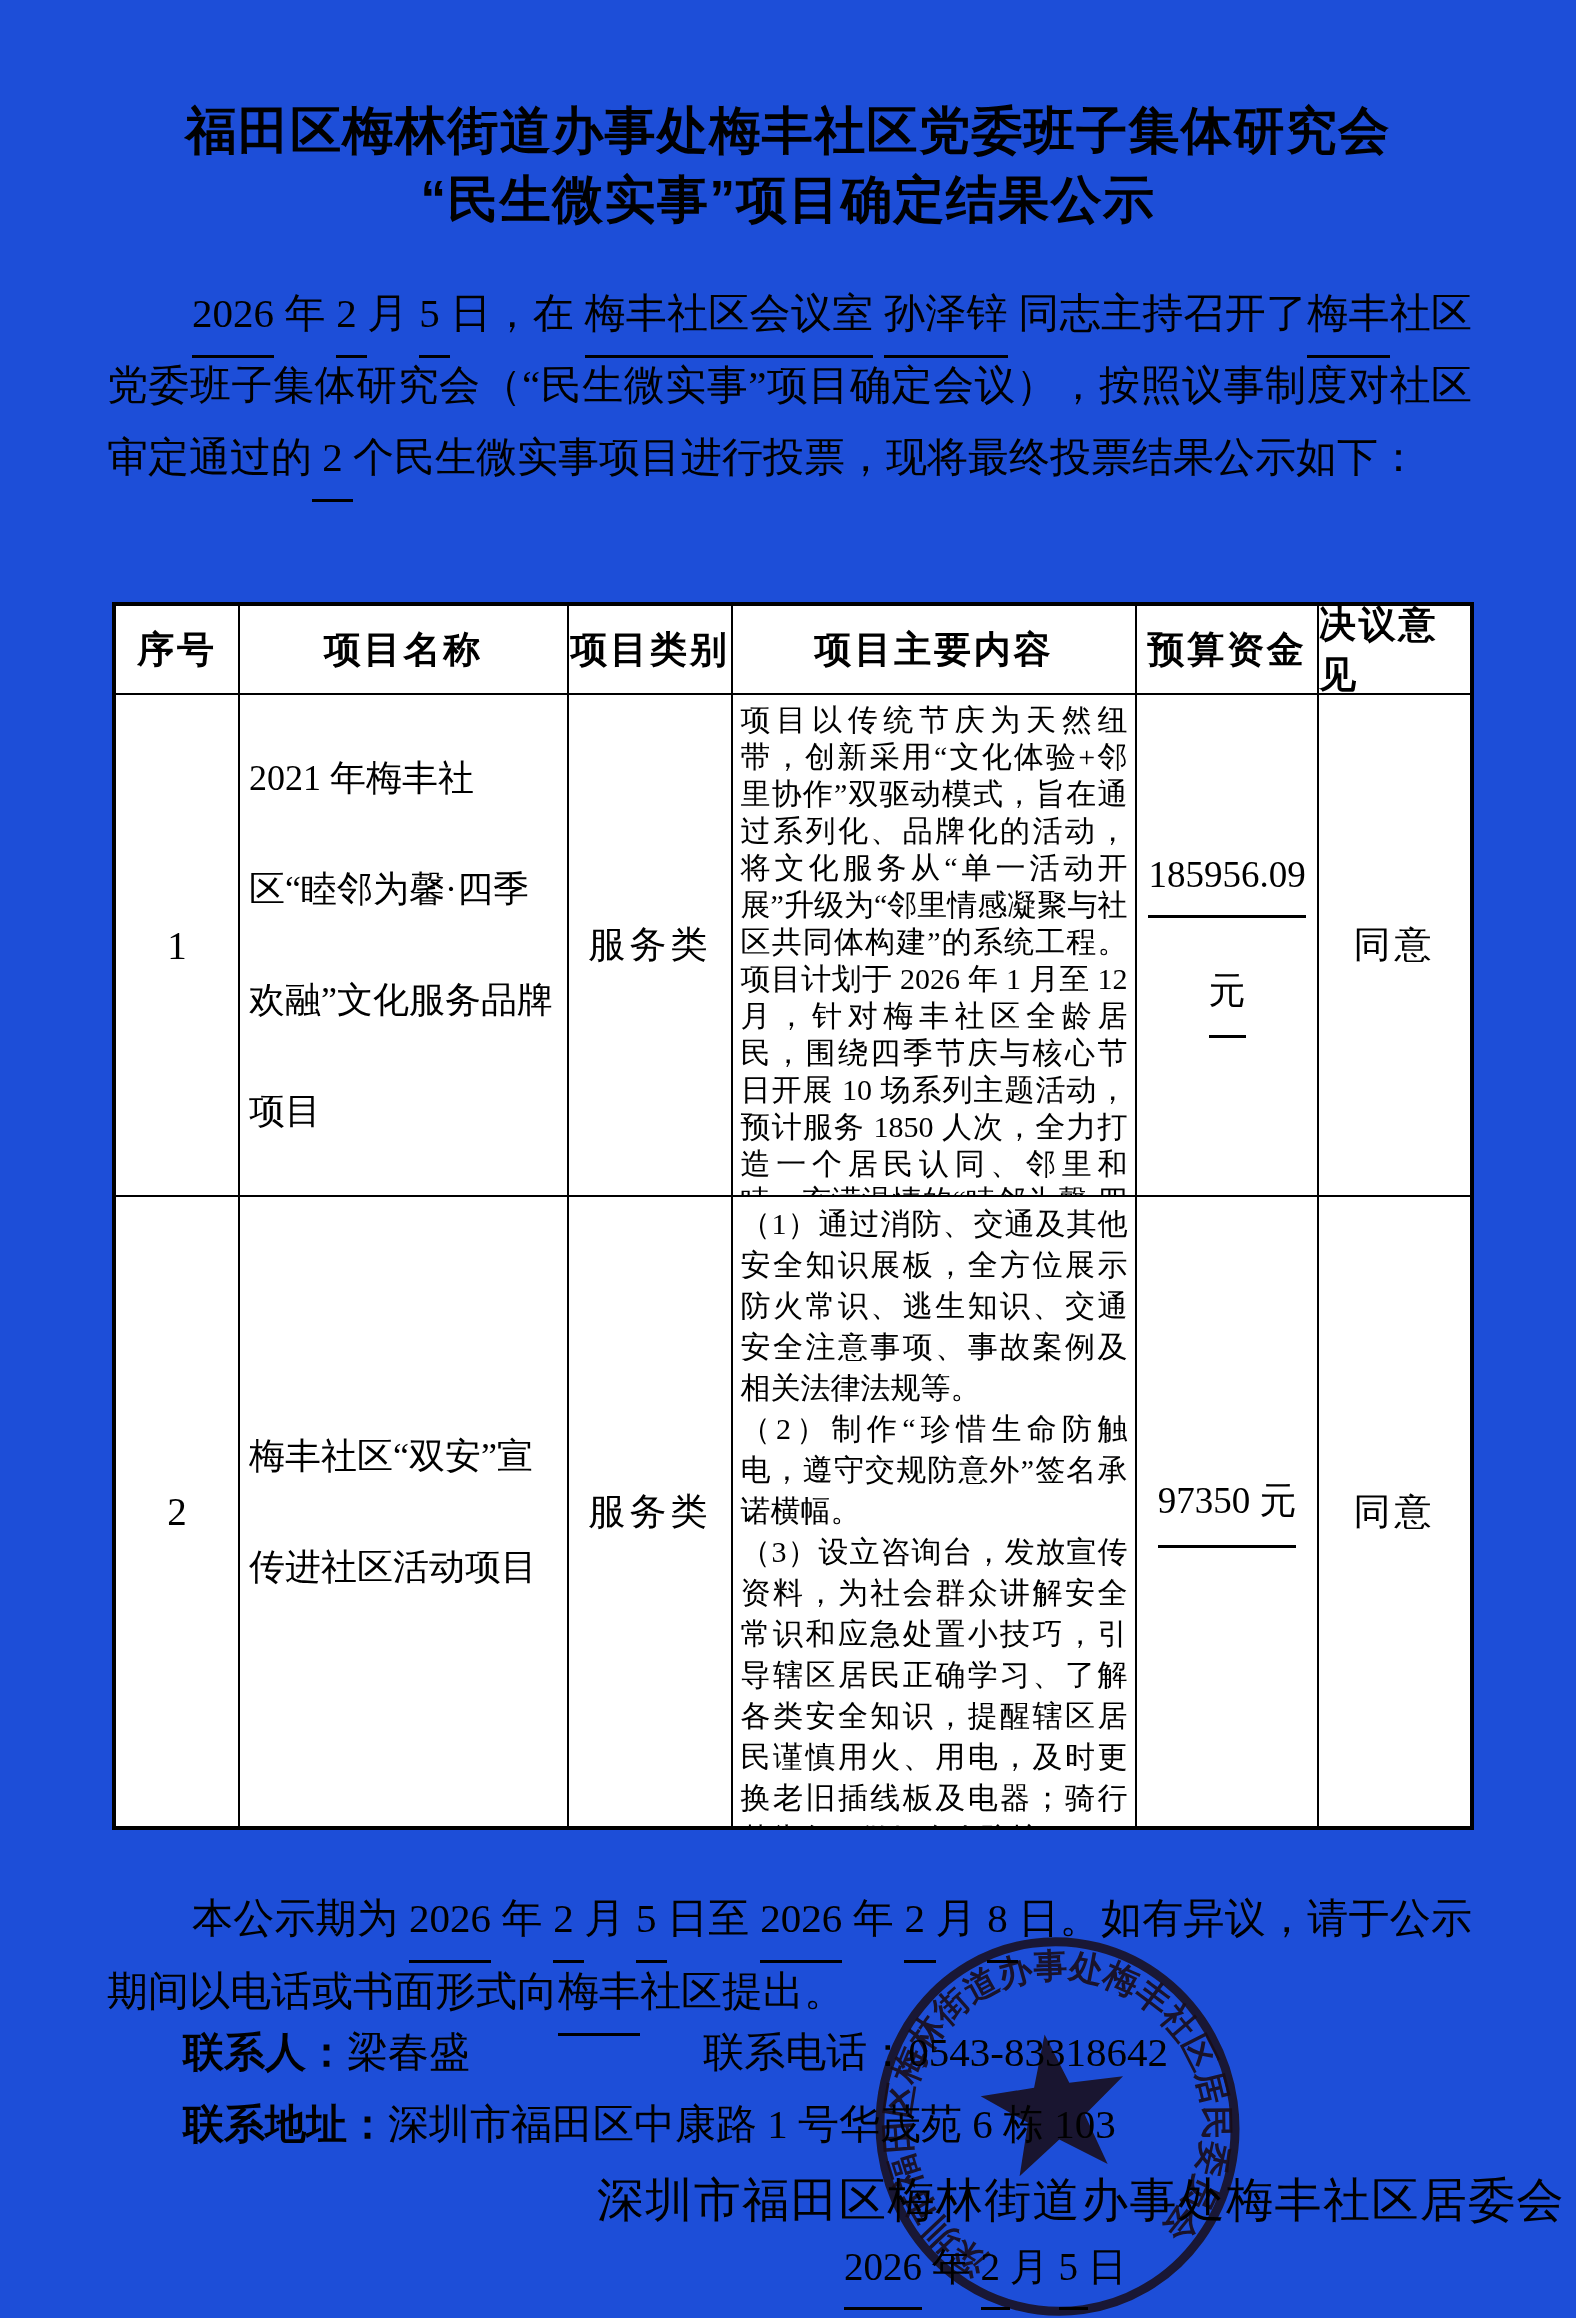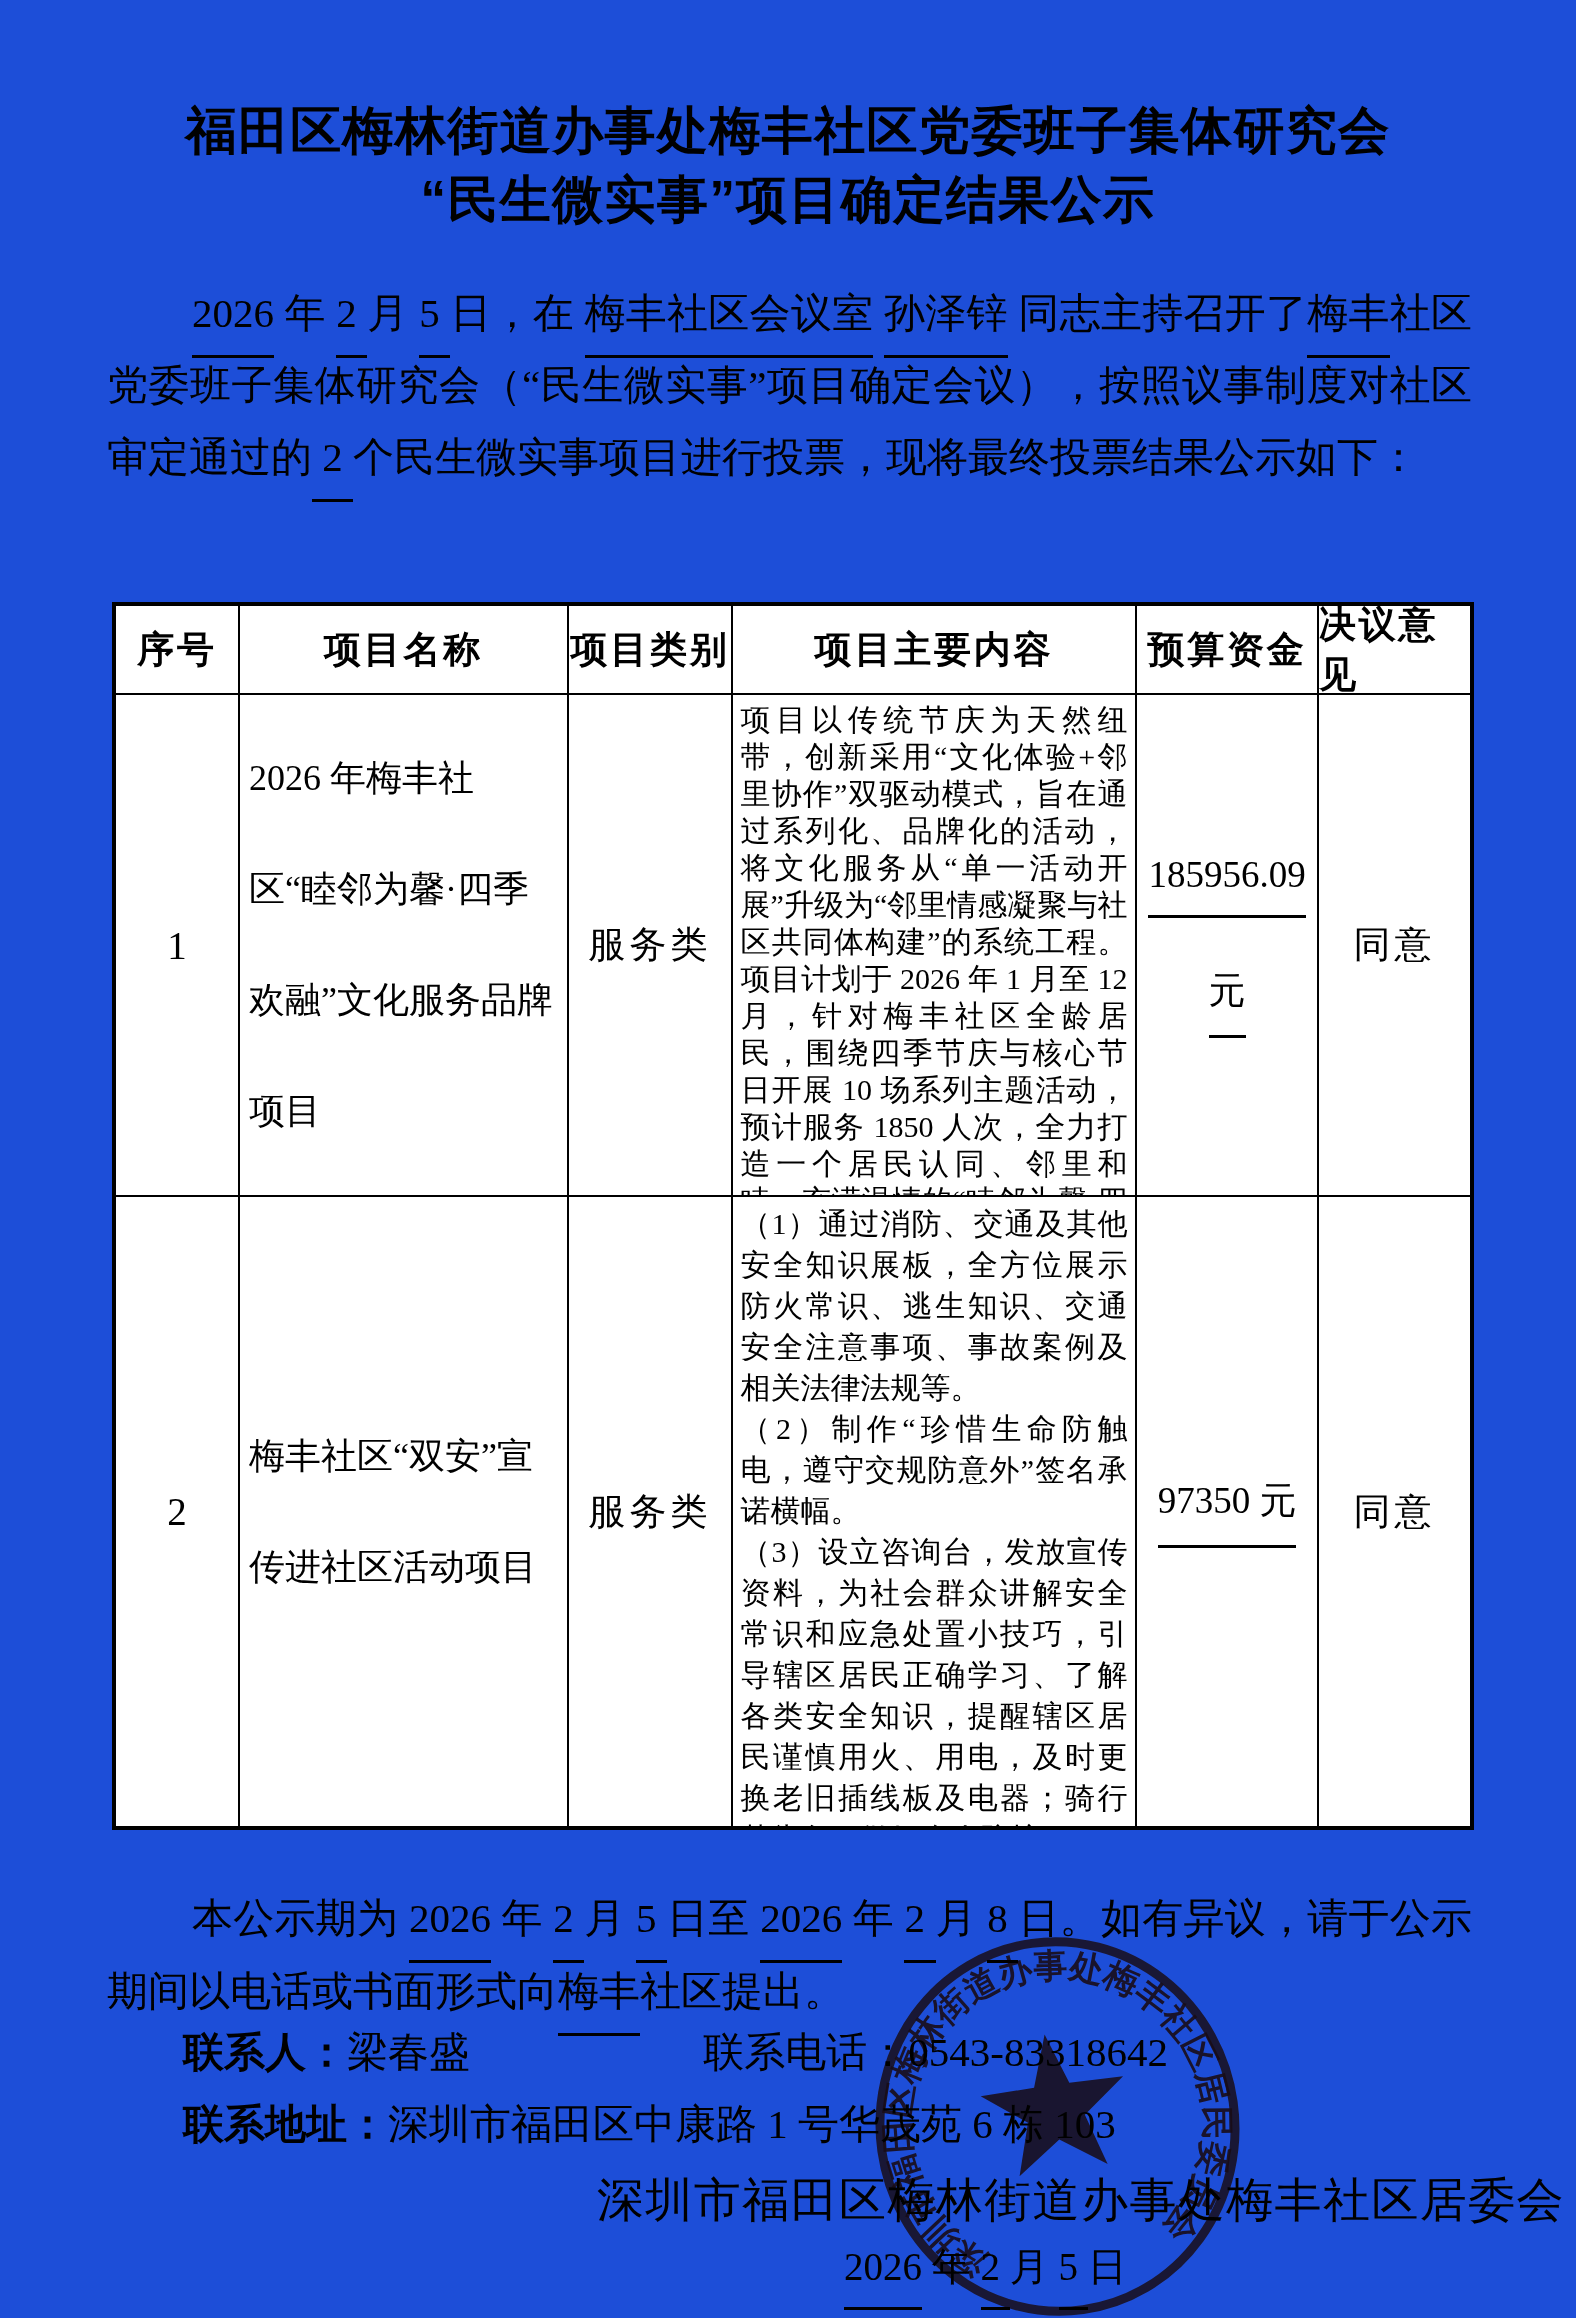--- a/index.html
+++ b/index.html
@@ -115,21 +115,21 @@
         <div class="inner">预算资金</div>
       </div>
     <div class="cell hdr lc">
         <div class="inner">决议意见</div>
       </div>
 
     <div class="cell num">
         <div class="inner">1</div>
       </div>
     <div class="cell name">
-        <div class="inner">2026 年梅丰社区“睦邻为馨·四季欢融”文化服务品牌项目</div>
+        <div class="inner">2021 年梅丰社区“睦邻为馨·四季欢融”文化服务品牌项目</div>
       </div>
     <div class="cell cat">
         <div class="inner">服务类</div>
       </div>
     <div class="cell content content-a">
         <div class="inner">项目以传统节庆为天然纽带，创新采用“文化体验+邻里协作”双驱动模式，旨在通过系列化、品牌化的活动，将文化服务从“单一活动开展”升级为“邻里情感凝聚与社区共同体构建”的系统工程。项目计划于 2026 年 1 月至 12 月，针对梅丰社区全龄居民，围绕四季节庆与核心节日开展 10 场系列主题活动，预计服务 1850 人次，全力打造一个居民认同、邻里和睦、充满温情的“睦邻为馨·四季欢融”社区文化品牌。</div>
       </div>
     <div class="cell budget">
       <div class="inner">
         <span class="u">185956.09</span>

